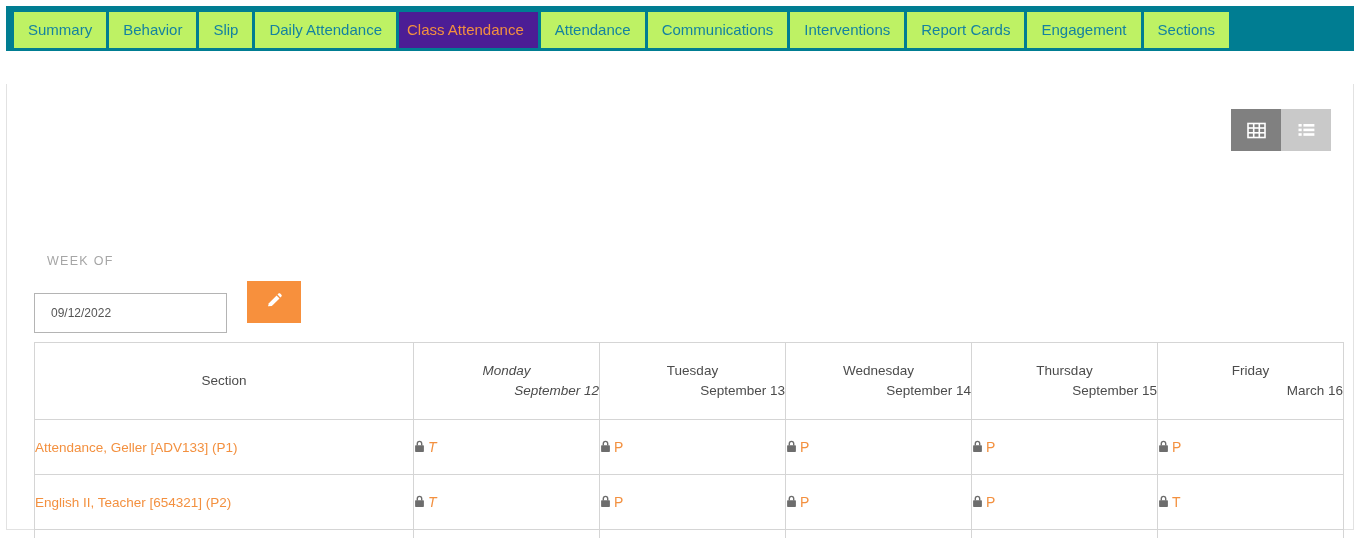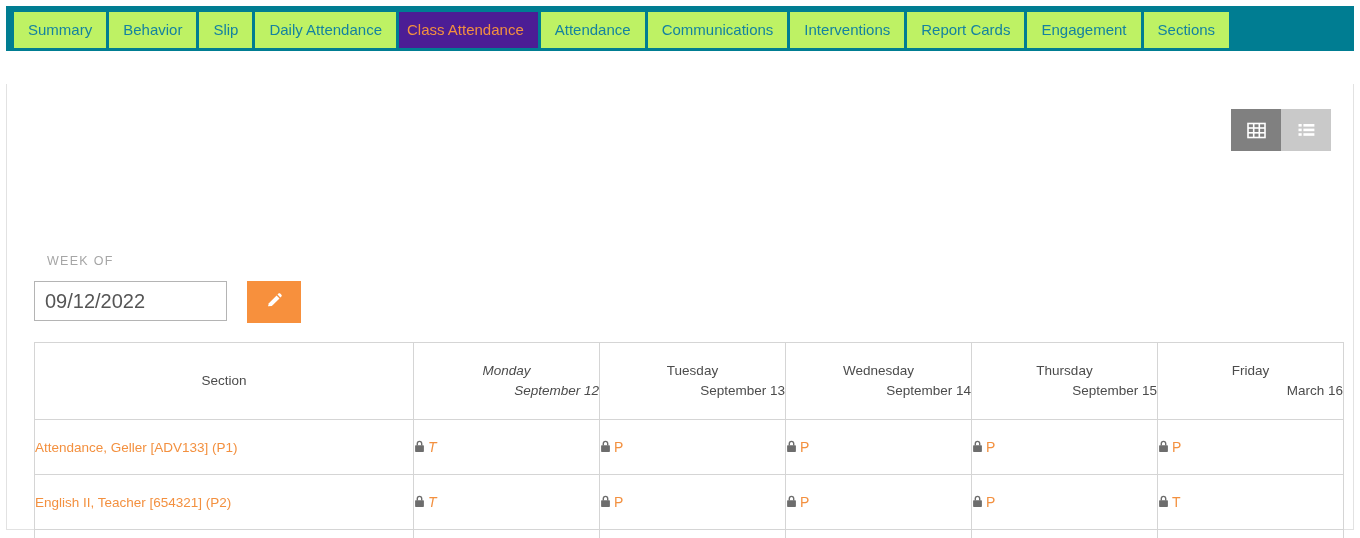--- a/index.html
+++ b/index.html
@@ -109,26 +109,27 @@
     top: 197px;
     display: flex;
     align-items: flex-start;
   }
   .date-input {
     width: 193px;
     height: 40px;
     box-sizing: border-box;
     border: 1px solid #b4b4b4;
     background: #ffffff;
-    font-size: 20px;
+    font-size: 12px;
     color: #555;
-    padding: 0 10px;
+    padding: 0 16px;
     font-family: "Liberation Sans", sans-serif;
     outline: none;
     border-radius: 0;
+    margin-top: 12px;
   }
   .edit-btn {
     margin-left: 20px;
     width: 54px;
     height: 42px;
     background: #f7903d;
     border: none;
     display: flex;
     align-items: center;
     justify-content: center;

